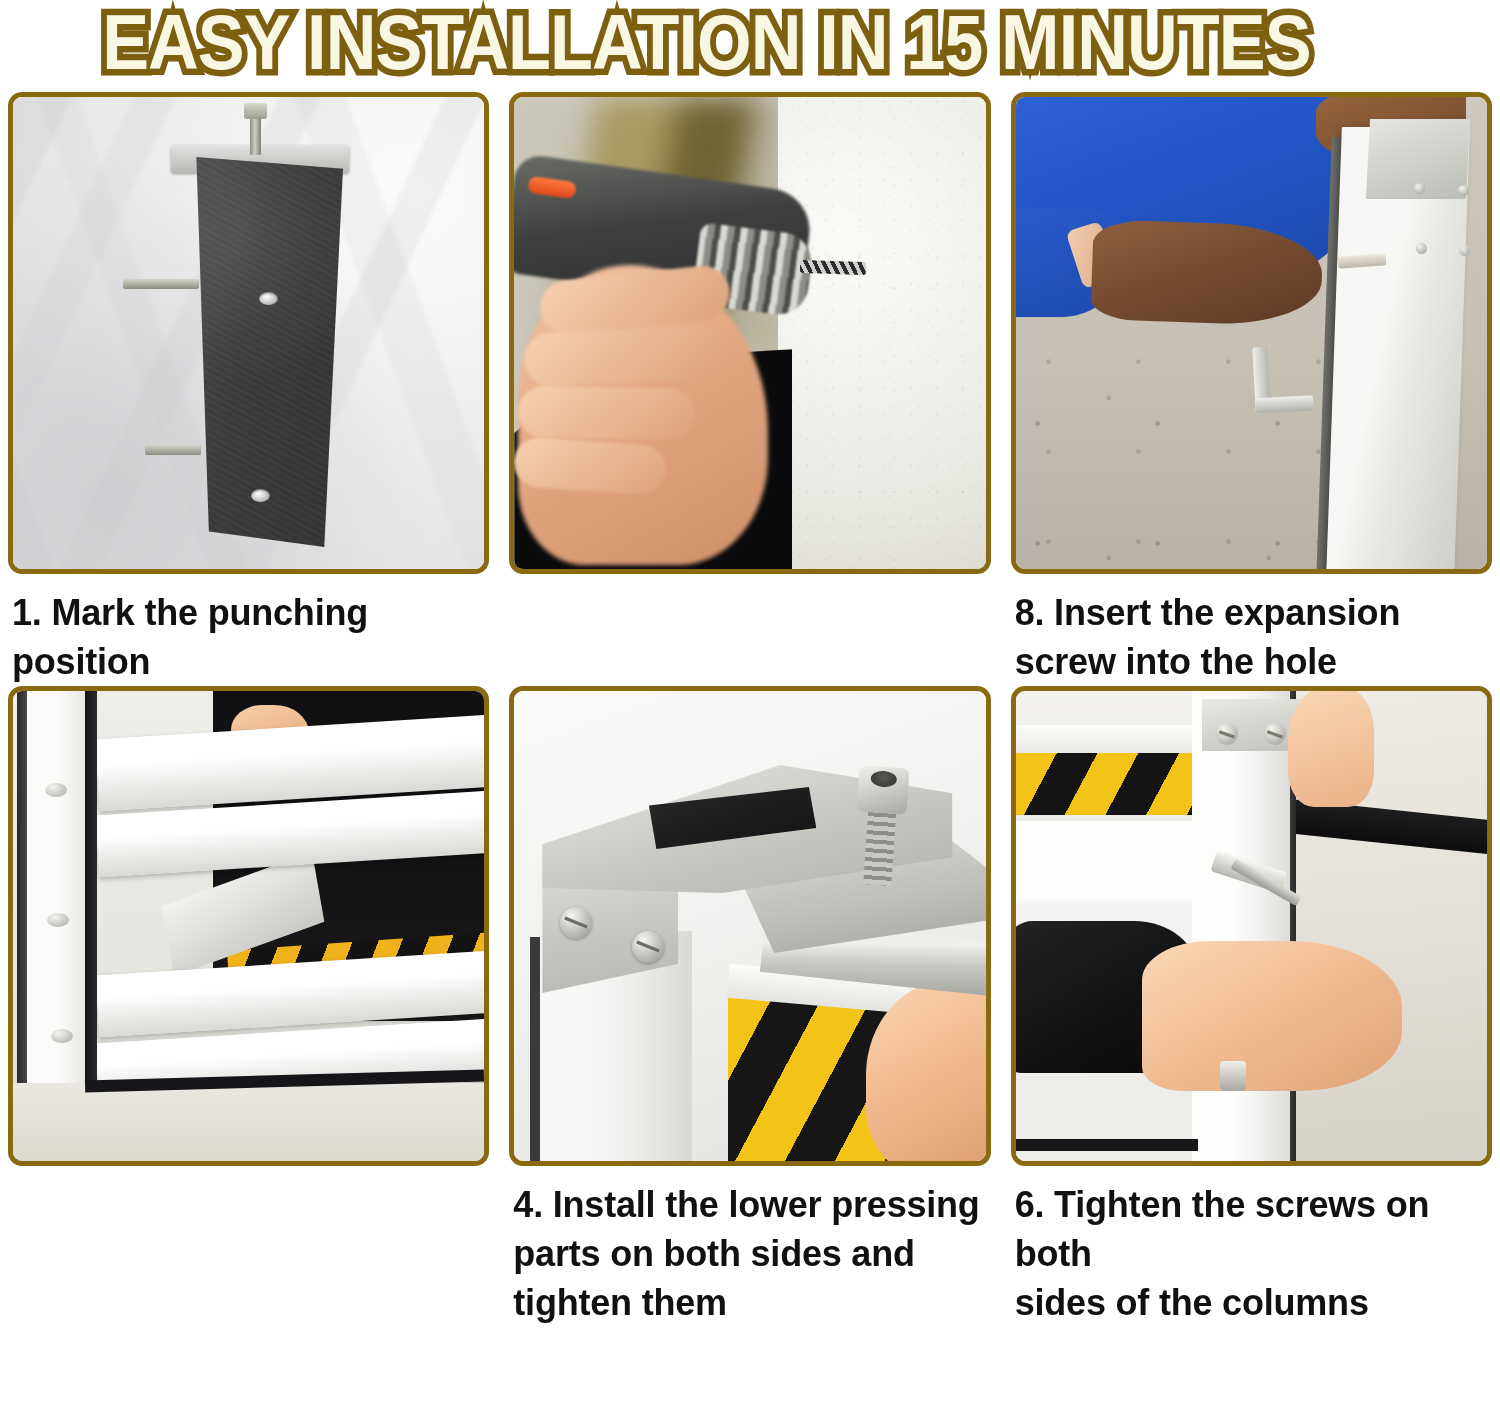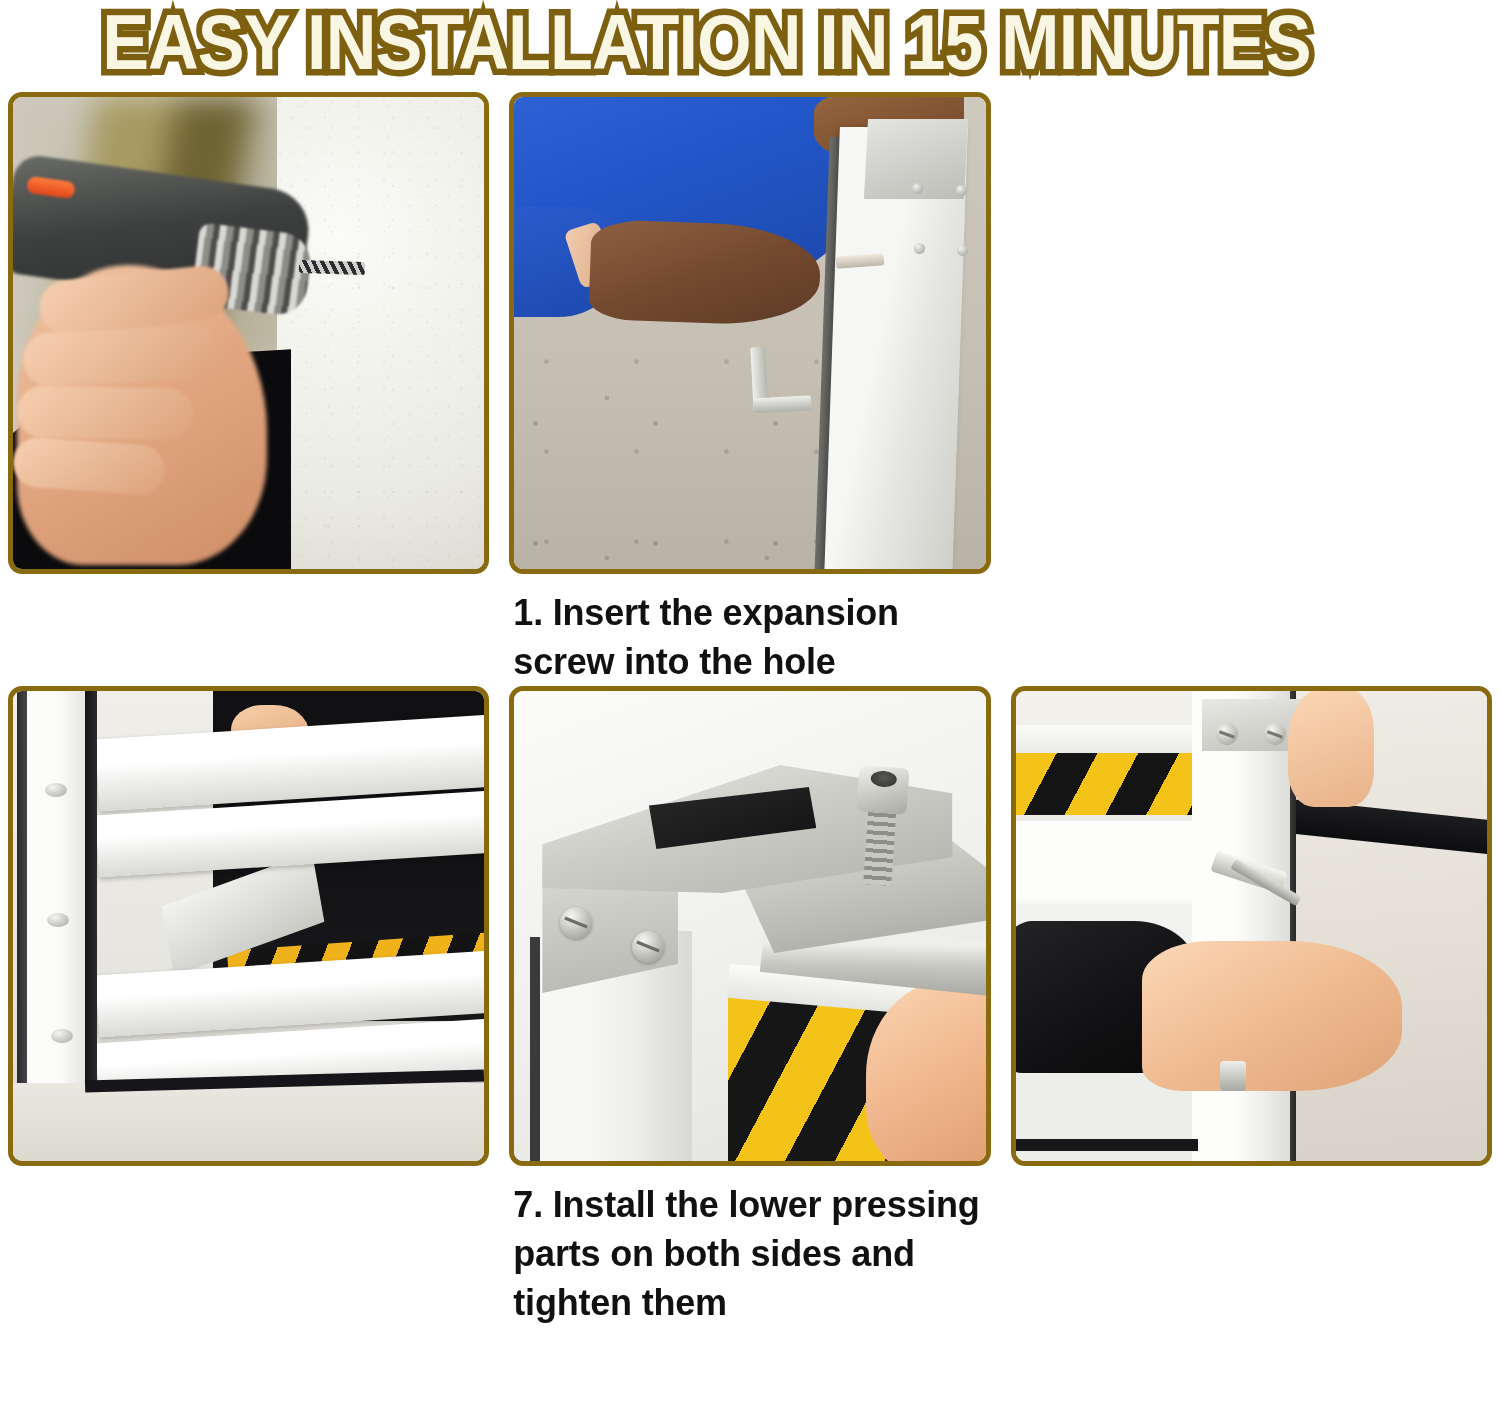--- a/index.html
+++ b/index.html
@@ -533,20 +533,36 @@
 </style>
 </head>
 <body>
 
 <div class="title-bar">
   <div class="title-text">EASY INSTALLATION IN 15 MINUTES</div>
 </div>
 
 <div class="steps-grid row1">
 
+  <div class="step">
+    <div class="photo-frame">
+      <div class="photo">
+        <div class="p1-bg"></div>
+        <div class="p1-plate"></div>
+        <div class="p1-post"></div>
+        <div class="p1-hole a"></div>
+        <div class="p1-hole b"></div>
+        <div class="p1-boltv"></div>
+        <div class="p1-bolthead"></div>
+        <div class="p1-pin a"></div>
+        <div class="p1-pin b"></div>
+      </div>
+    </div>
+    <div class="caption">1. Mark the punching position</div>
+  </div>
 
   <div class="step">
     <div class="photo-frame">
       <div class="photo">
         <div class="p2-bg"></div>
         <div class="p2-blur"></div>
         <div class="p2-wall"></div>
         <div class="p2-dark"></div>
         <div class="p2-drillbody"></div>
         <div class="p2-orange"></div>
@@ -574,21 +590,21 @@
         <div class="p3-col"></div>
         <div class="p3-plate"></div>
         <div class="p3-screw s1"></div>
         <div class="p3-screw s2"></div>
         <div class="p3-screw s3"></div>
         <div class="p3-screw s4"></div>
         <div class="p3-tool"></div>
         <div class="p3-allen"></div>
       </div>
     </div>
-    <div class="caption">1. Insert the expansion
+    <div class="caption">8. Insert the expansion
 screw into the hole</div>
   </div>
 </div>
 
 <div class="steps-grid row2">
 
   <div class="step">
     <div class="photo-frame">
       <div class="photo">
         <div class="p4-bg"></div>
@@ -630,21 +646,21 @@
         <div class="p5-plateTop"></div>
         <div class="p5-bracketFace"></div>
         <div class="p5-bracketTop"></div>
         <div class="p5-slot"></div>
         <div class="p5-scr s1"></div>
         <div class="p5-scr s2"></div>
         <div class="p5-boltShaft"></div>
         <div class="p5-boltHead"></div>
       </div>
     </div>
-    <div class="caption">7. Install the lower pressing
+    <div class="caption">4. Install the lower pressing
 parts on both sides and
 tighten them</div>
   </div>
 
   <div class="step">
     <div class="photo-frame">
       <div class="photo">
         <div class="p6-bg"></div>
         <div class="p6-wallRight"></div>
         <div class="p6-skirt"></div>
@@ -658,14 +674,16 @@
         <div class="p6-psc b"></div>
         <div class="p6-hand2"></div>
         <div class="p6-sleeve"></div>
         <div class="p6-arm"></div>
         <div class="p6-tool"></div>
         <div class="p6-tool2"></div>
         <div class="p6-lowscrew"></div>
         <div class="p6-botline"></div>
       </div>
     </div>
+    <div class="caption">6. Tighten the screws on both
+sides of the columns</div>
   </div>
 </div>
 
 </body></html>

